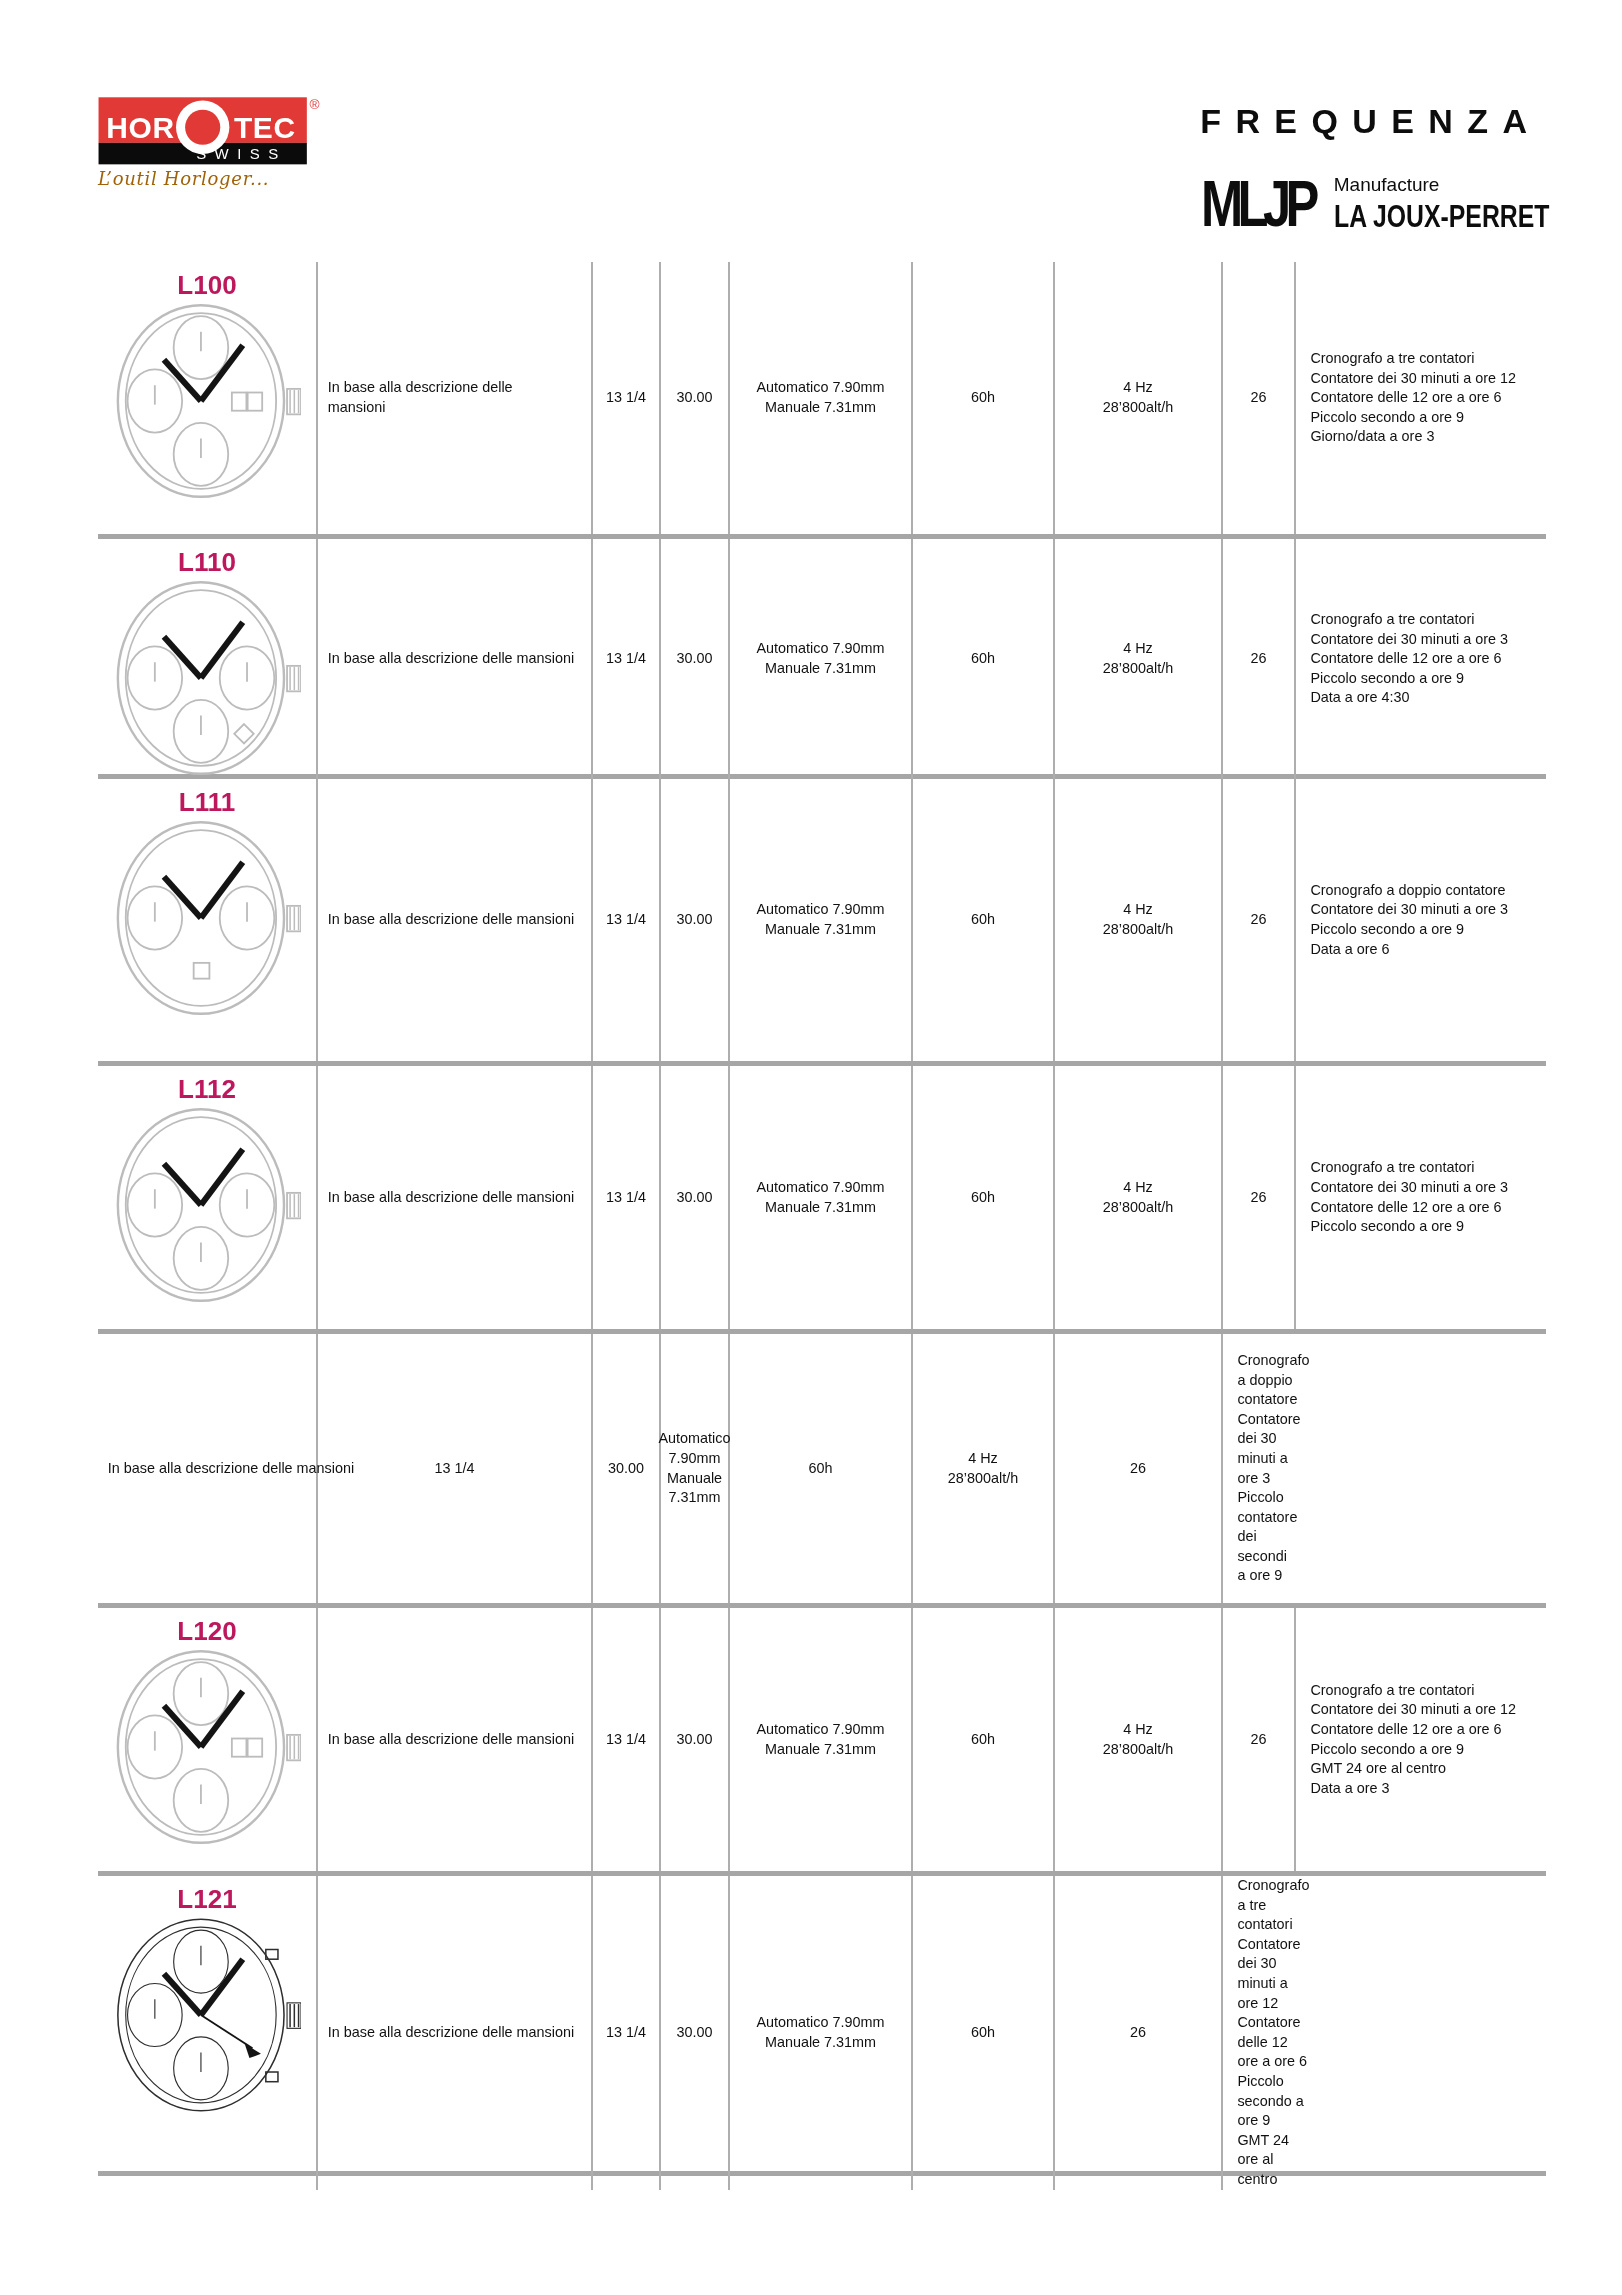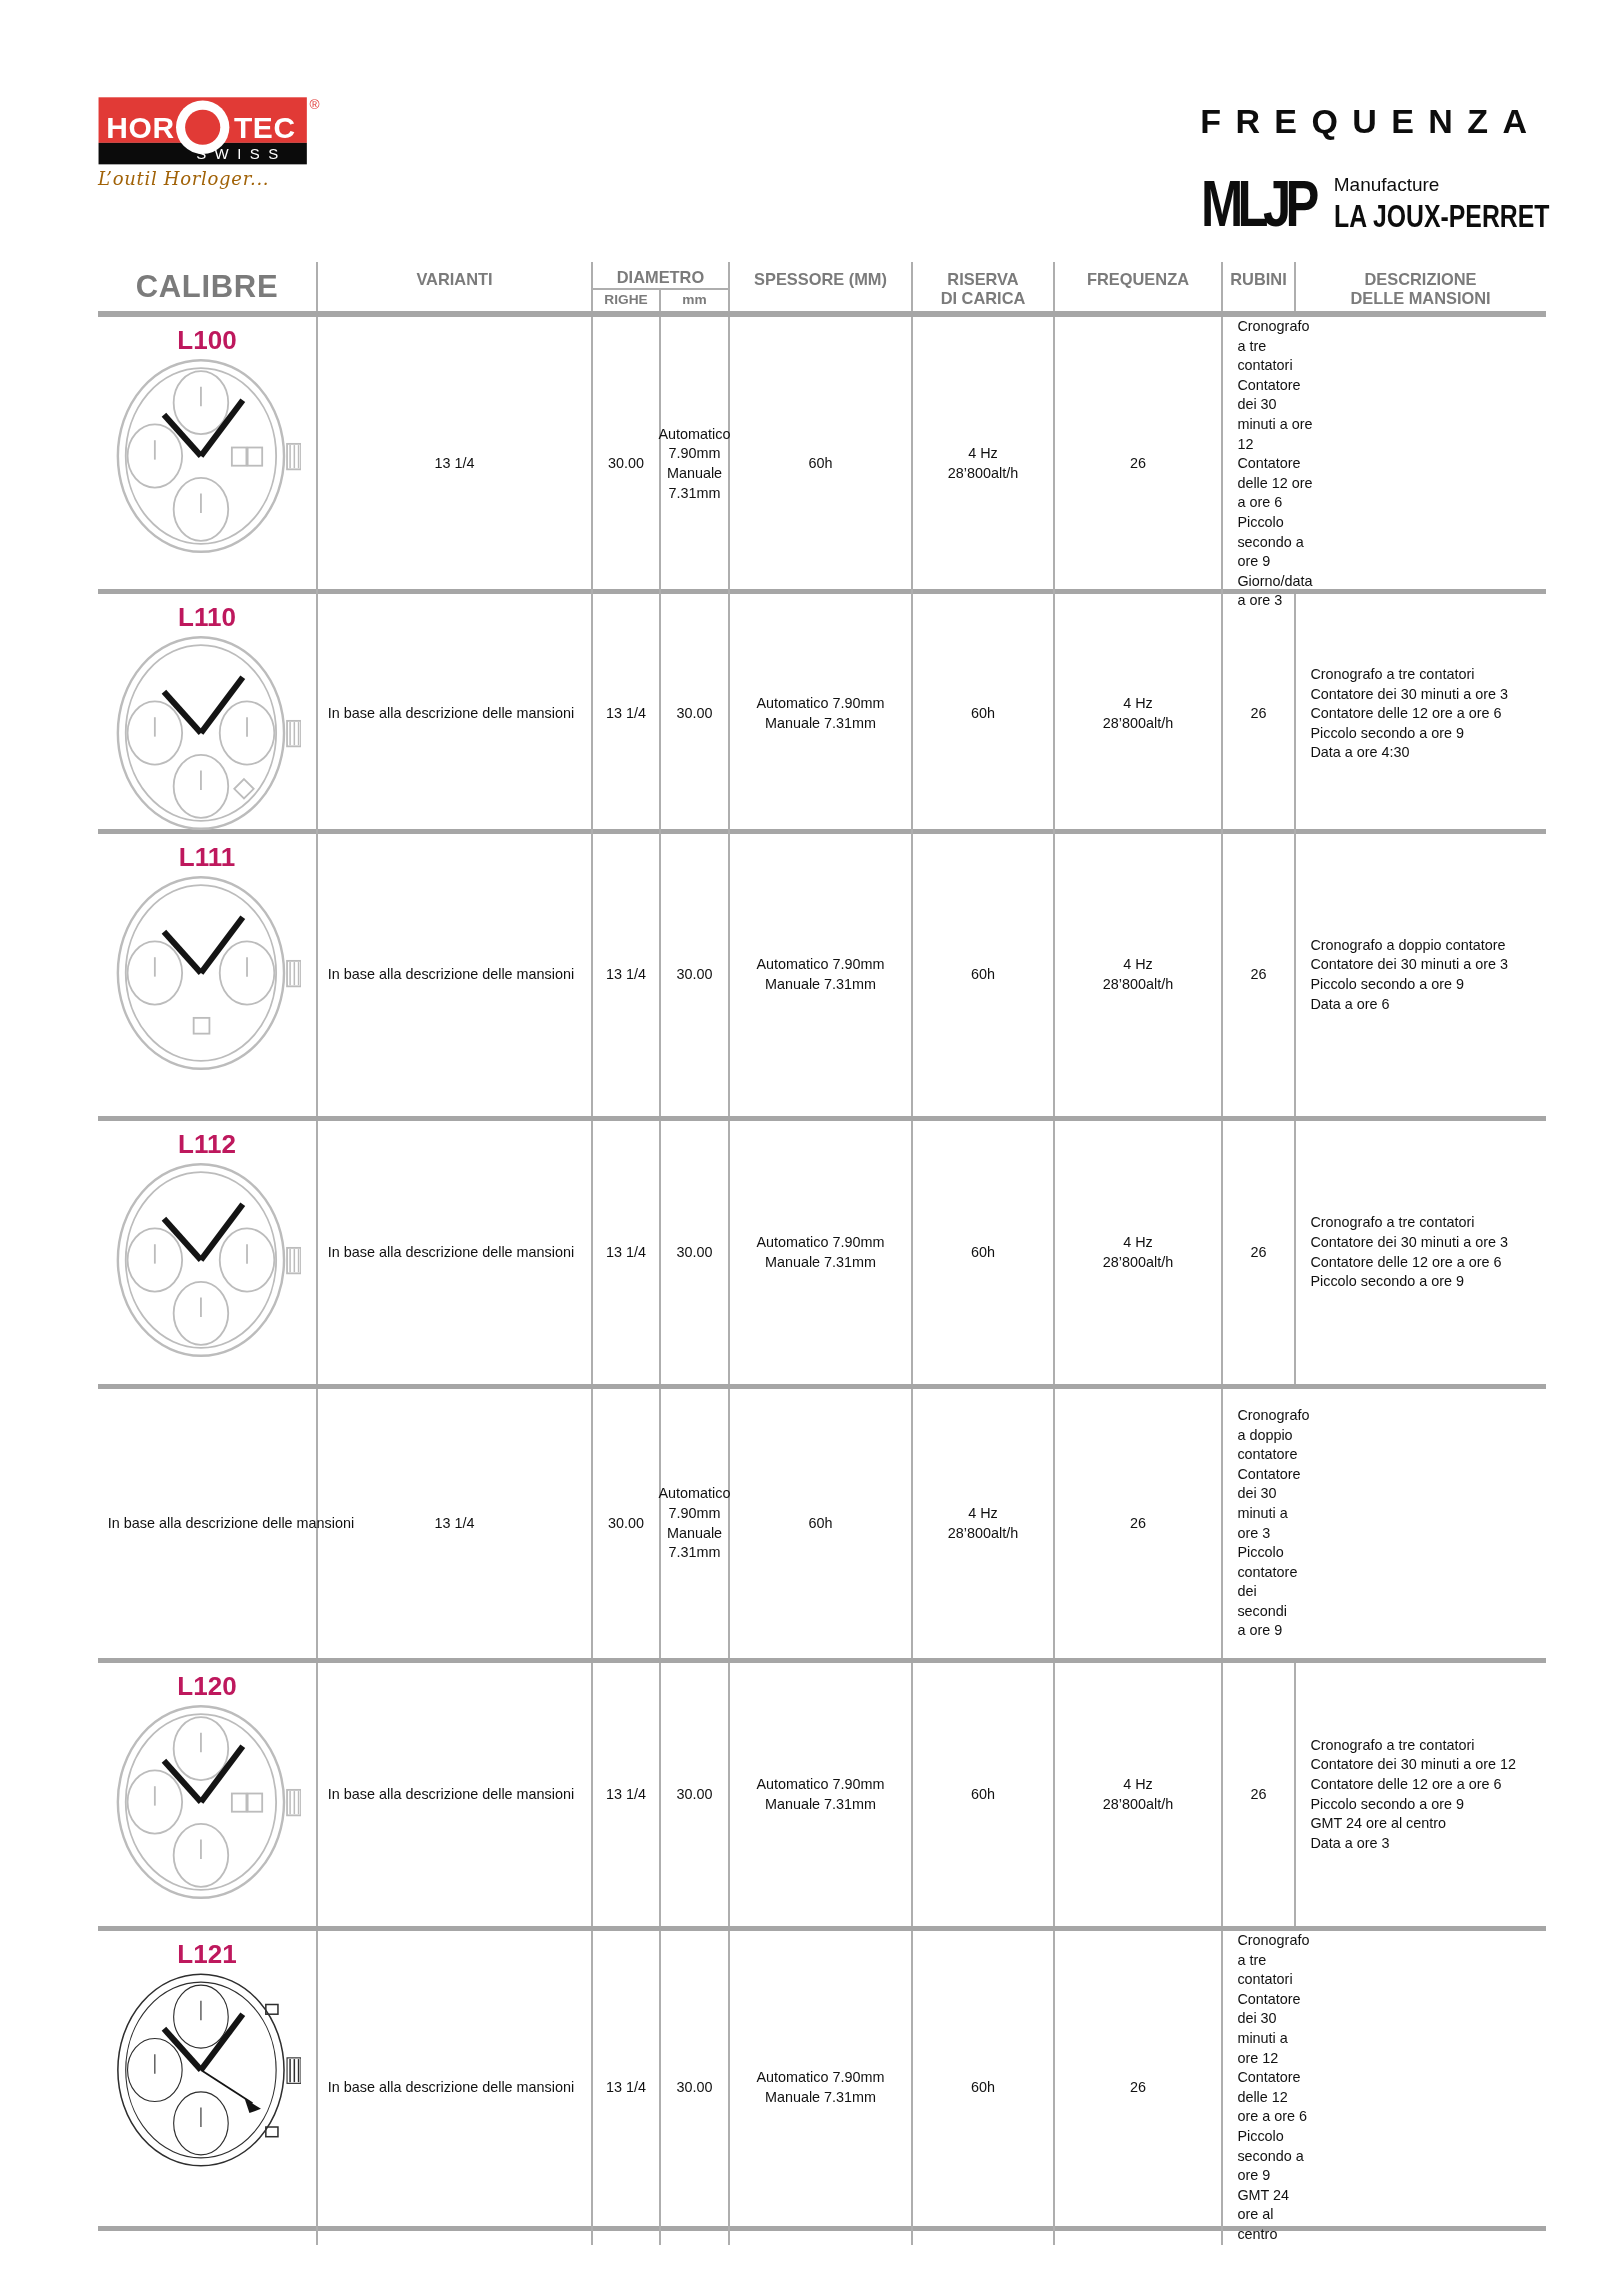--- a/index.html
+++ b/index.html
@@ -85,38 +85,20 @@
 <div class="title-right">FREQUENZA</div>
 <div class="mljp">
   <div class="mljp-mark">MLJP</div>
   <div class="mljp-text">
     <div class="mljp-manufacture">Manufacture</div>
     <div class="mljp-name">LA JOUX-PERRET</div>
   </div>
 </div>
 
 <div class="tbl">
-  <div class="thead">
-    <div class="hcell h-calibre">CALIBRE</div>
-    <div class="hcell">VARIANTI</div>
-    <div class="hcell h-diam">
-      <div class="diam-top">DIAMETRO</div>
-      <div class="diam-sub">
-        <div class="diam-righe">RIGHE</div>
-        <div class="diam-mm">mm</div>
-      </div>
-    </div>
-    <div class="hcell">SPESSORE (MM)</div>
-    <div class="hcell">RISERVA
-DI CARICA</div>
-    <div class="hcell">FREQUENZA</div>
-    <div class="hcell">RUBINI</div>
-    <div class="hcell">DESCRIZIONE
-DELLE MANSIONI</div>
-  </div>
   <div id="rows">
   <div class="trow" style="height: 277px;">
     <div class="cell c-calibre">
       <div class="cal-label">L100</div>
       <svg class="movement" viewBox="0 0 310 332" width="188" height="202">
             <ellipse cx="145" cy="166" rx="137" ry="158" fill="none" stroke="#bcbcbc" stroke-width="4"></ellipse>
             <ellipse cx="145" cy="166" rx="124" ry="145" fill="none" stroke="#bcbcbc" stroke-width="3"></ellipse>
             <ellipse cx="145" cy="78" rx="45" ry="52" fill="none" stroke="#bcbcbc" stroke-width="3"></ellipse>
             <line x1="145" y1="52" x2="145" y2="84" stroke="#bcbcbc" stroke-width="3"></line>
             <ellipse cx="69" cy="166" rx="45" ry="52" fill="none" stroke="#bcbcbc" stroke-width="3"></ellipse>
@@ -125,20 +107,24 @@
             <line x1="145" y1="228" x2="145" y2="260" stroke="#bcbcbc" stroke-width="3"></line>
             <rect x="287" y="146" width="23" height="42" fill="none" stroke="#bcbcbc" stroke-width="3"></rect>
             <line x1="292" y1="148" x2="292" y2="186" stroke="#bcbcbc" stroke-width="2.5"></line>
             <line x1="299" y1="148" x2="299" y2="186" stroke="#bcbcbc" stroke-width="2.5"></line>
             <line x1="306" y1="148" x2="306" y2="186" stroke="#bcbcbc" stroke-width="2.5"></line>
             <rect x="196" y="152" width="24" height="30" fill="none" stroke="#bcbcbc" stroke-width="3"></rect>
             <rect x="222" y="152" width="24" height="30" fill="none" stroke="#bcbcbc" stroke-width="3"></rect>
             <line x1="145" y1="166" x2="84" y2="98" stroke="#141414" stroke-width="10"></line>
             <line x1="145" y1="166" x2="214" y2="74" stroke="#141414" stroke-width="10"></line>
           </svg>
+    </div>
+    <div class="cell c-var">
+      <div class="prehard">In base alla descrizione delle
+mansioni</div>
     </div>
     <div class="cell">13 1/4</div>
     <div class="cell">30.00</div>
     <div class="cell">
       <div class="pre">Automatico 7.90mm
 Manuale 7.31mm</div>
     </div>
     <div class="cell">60h</div>
     <div class="cell">
       <div class="pre">4 Hz

